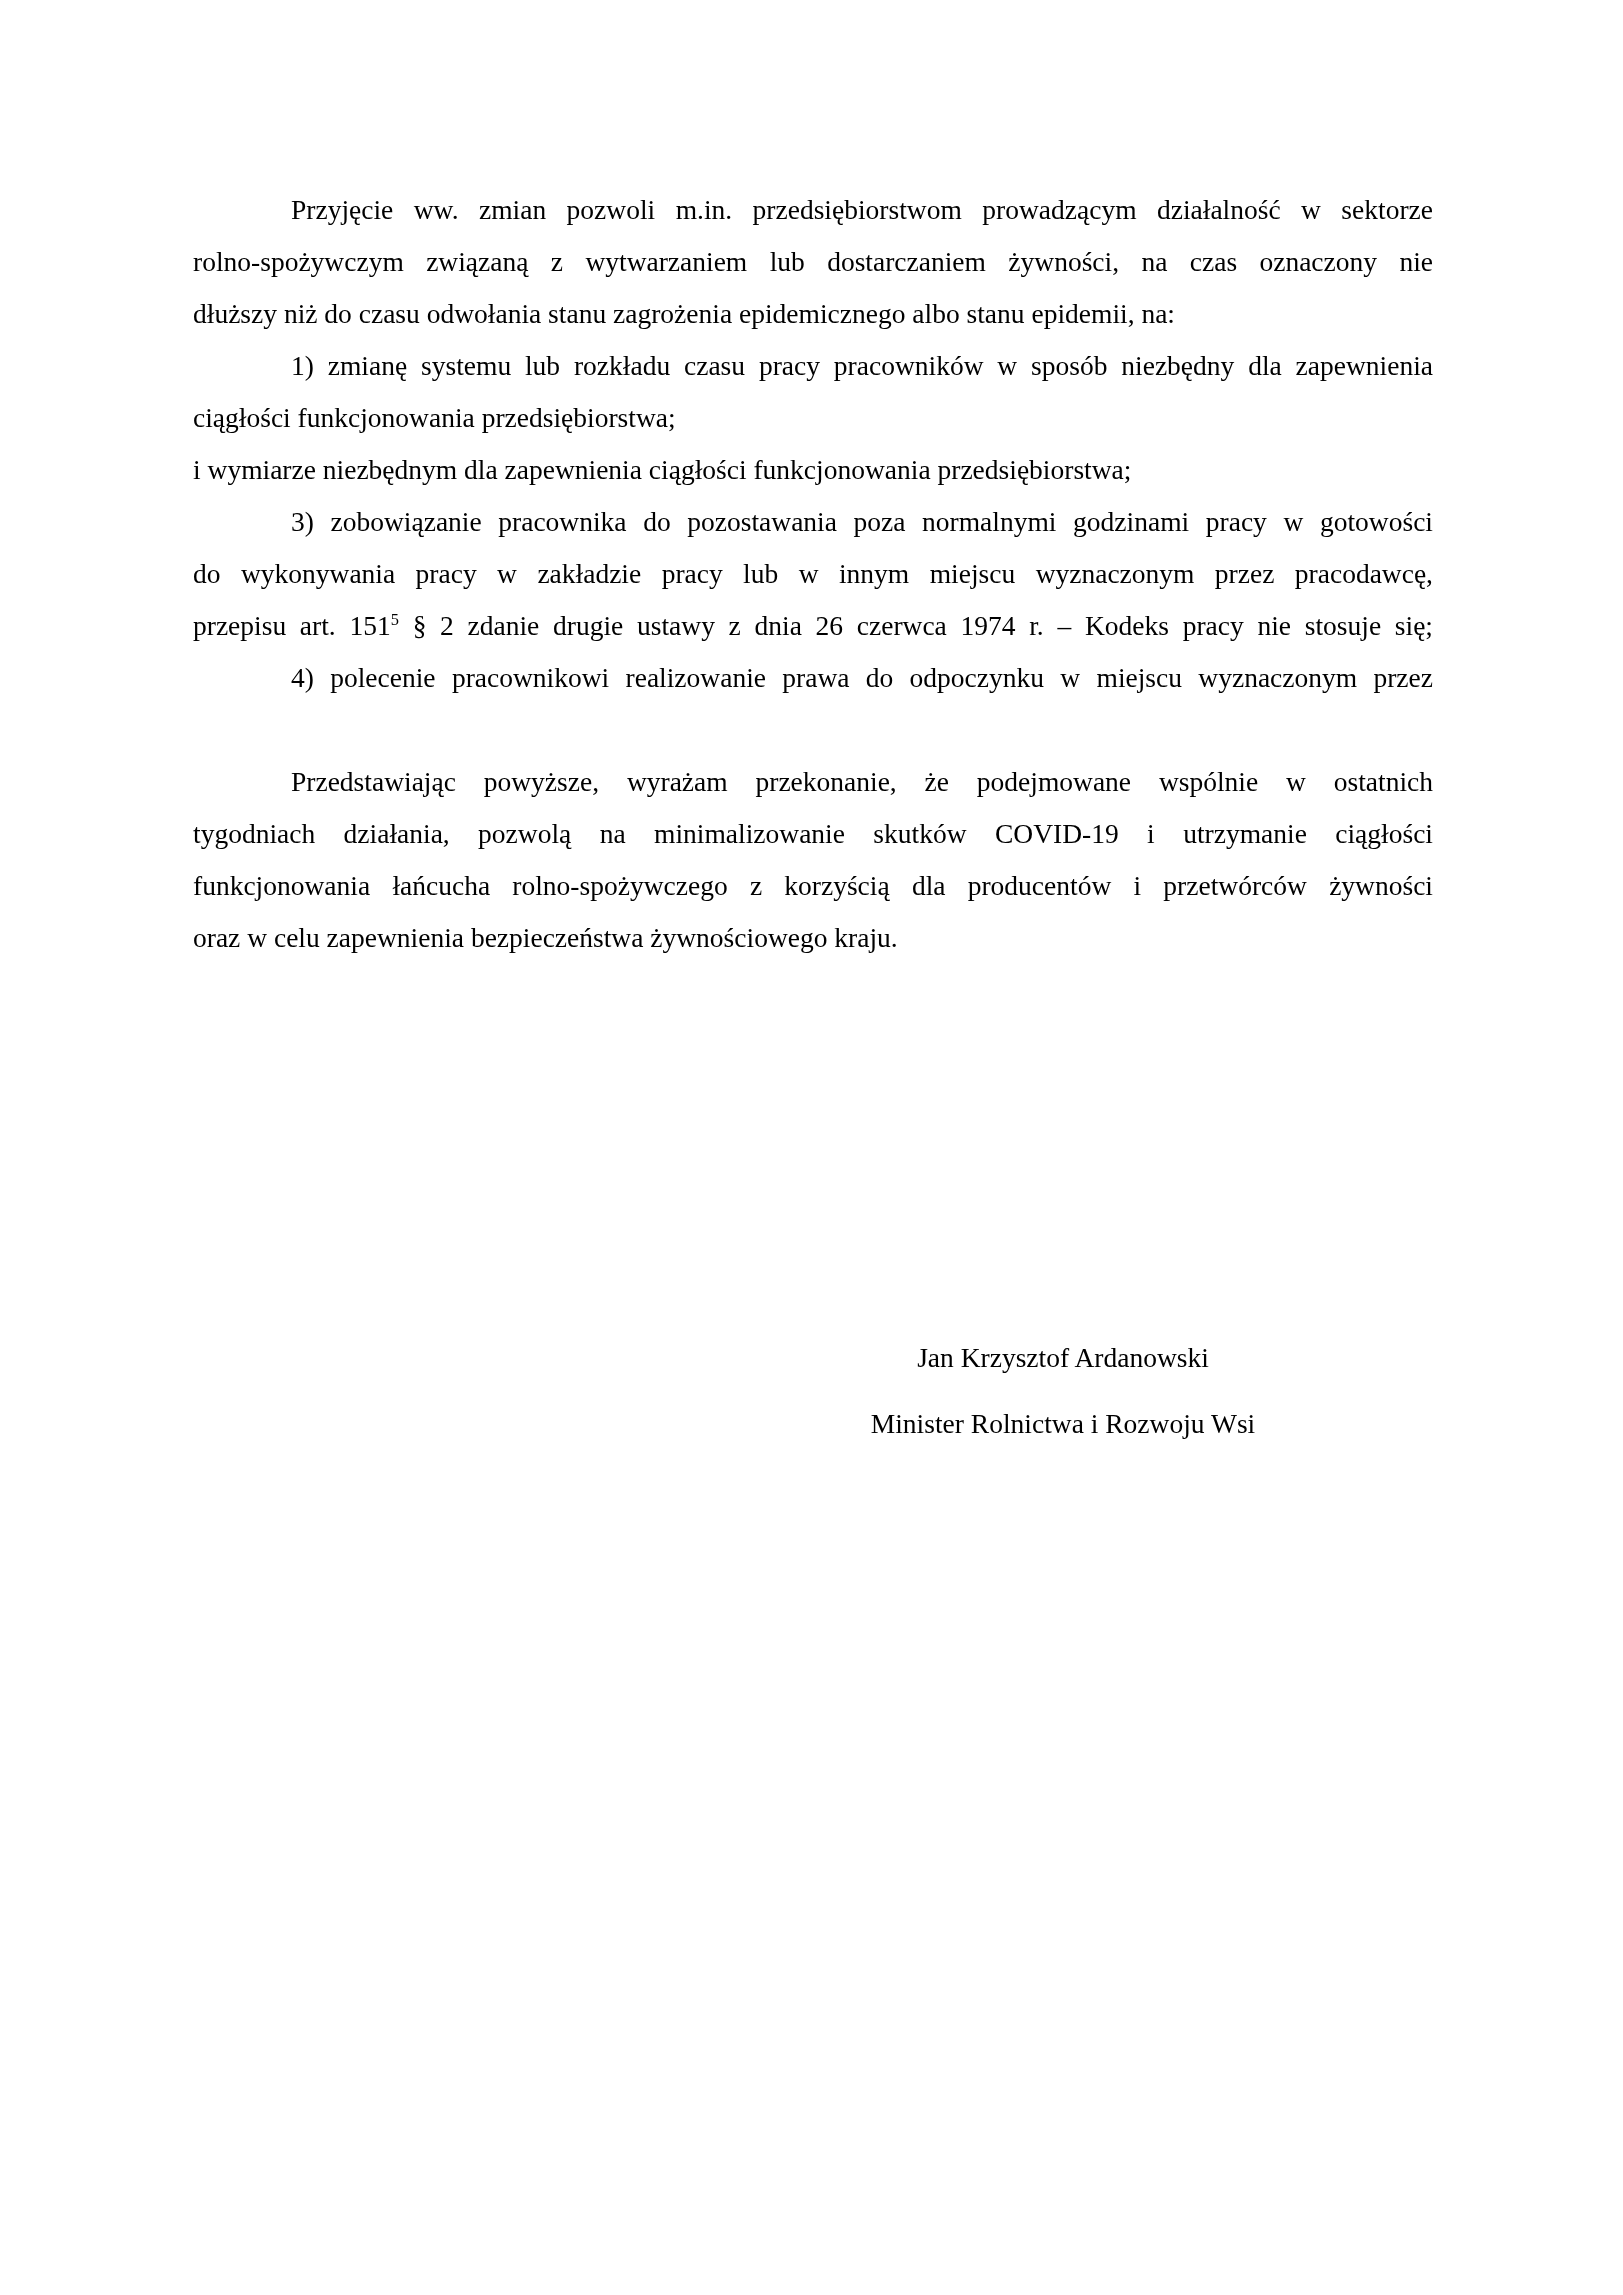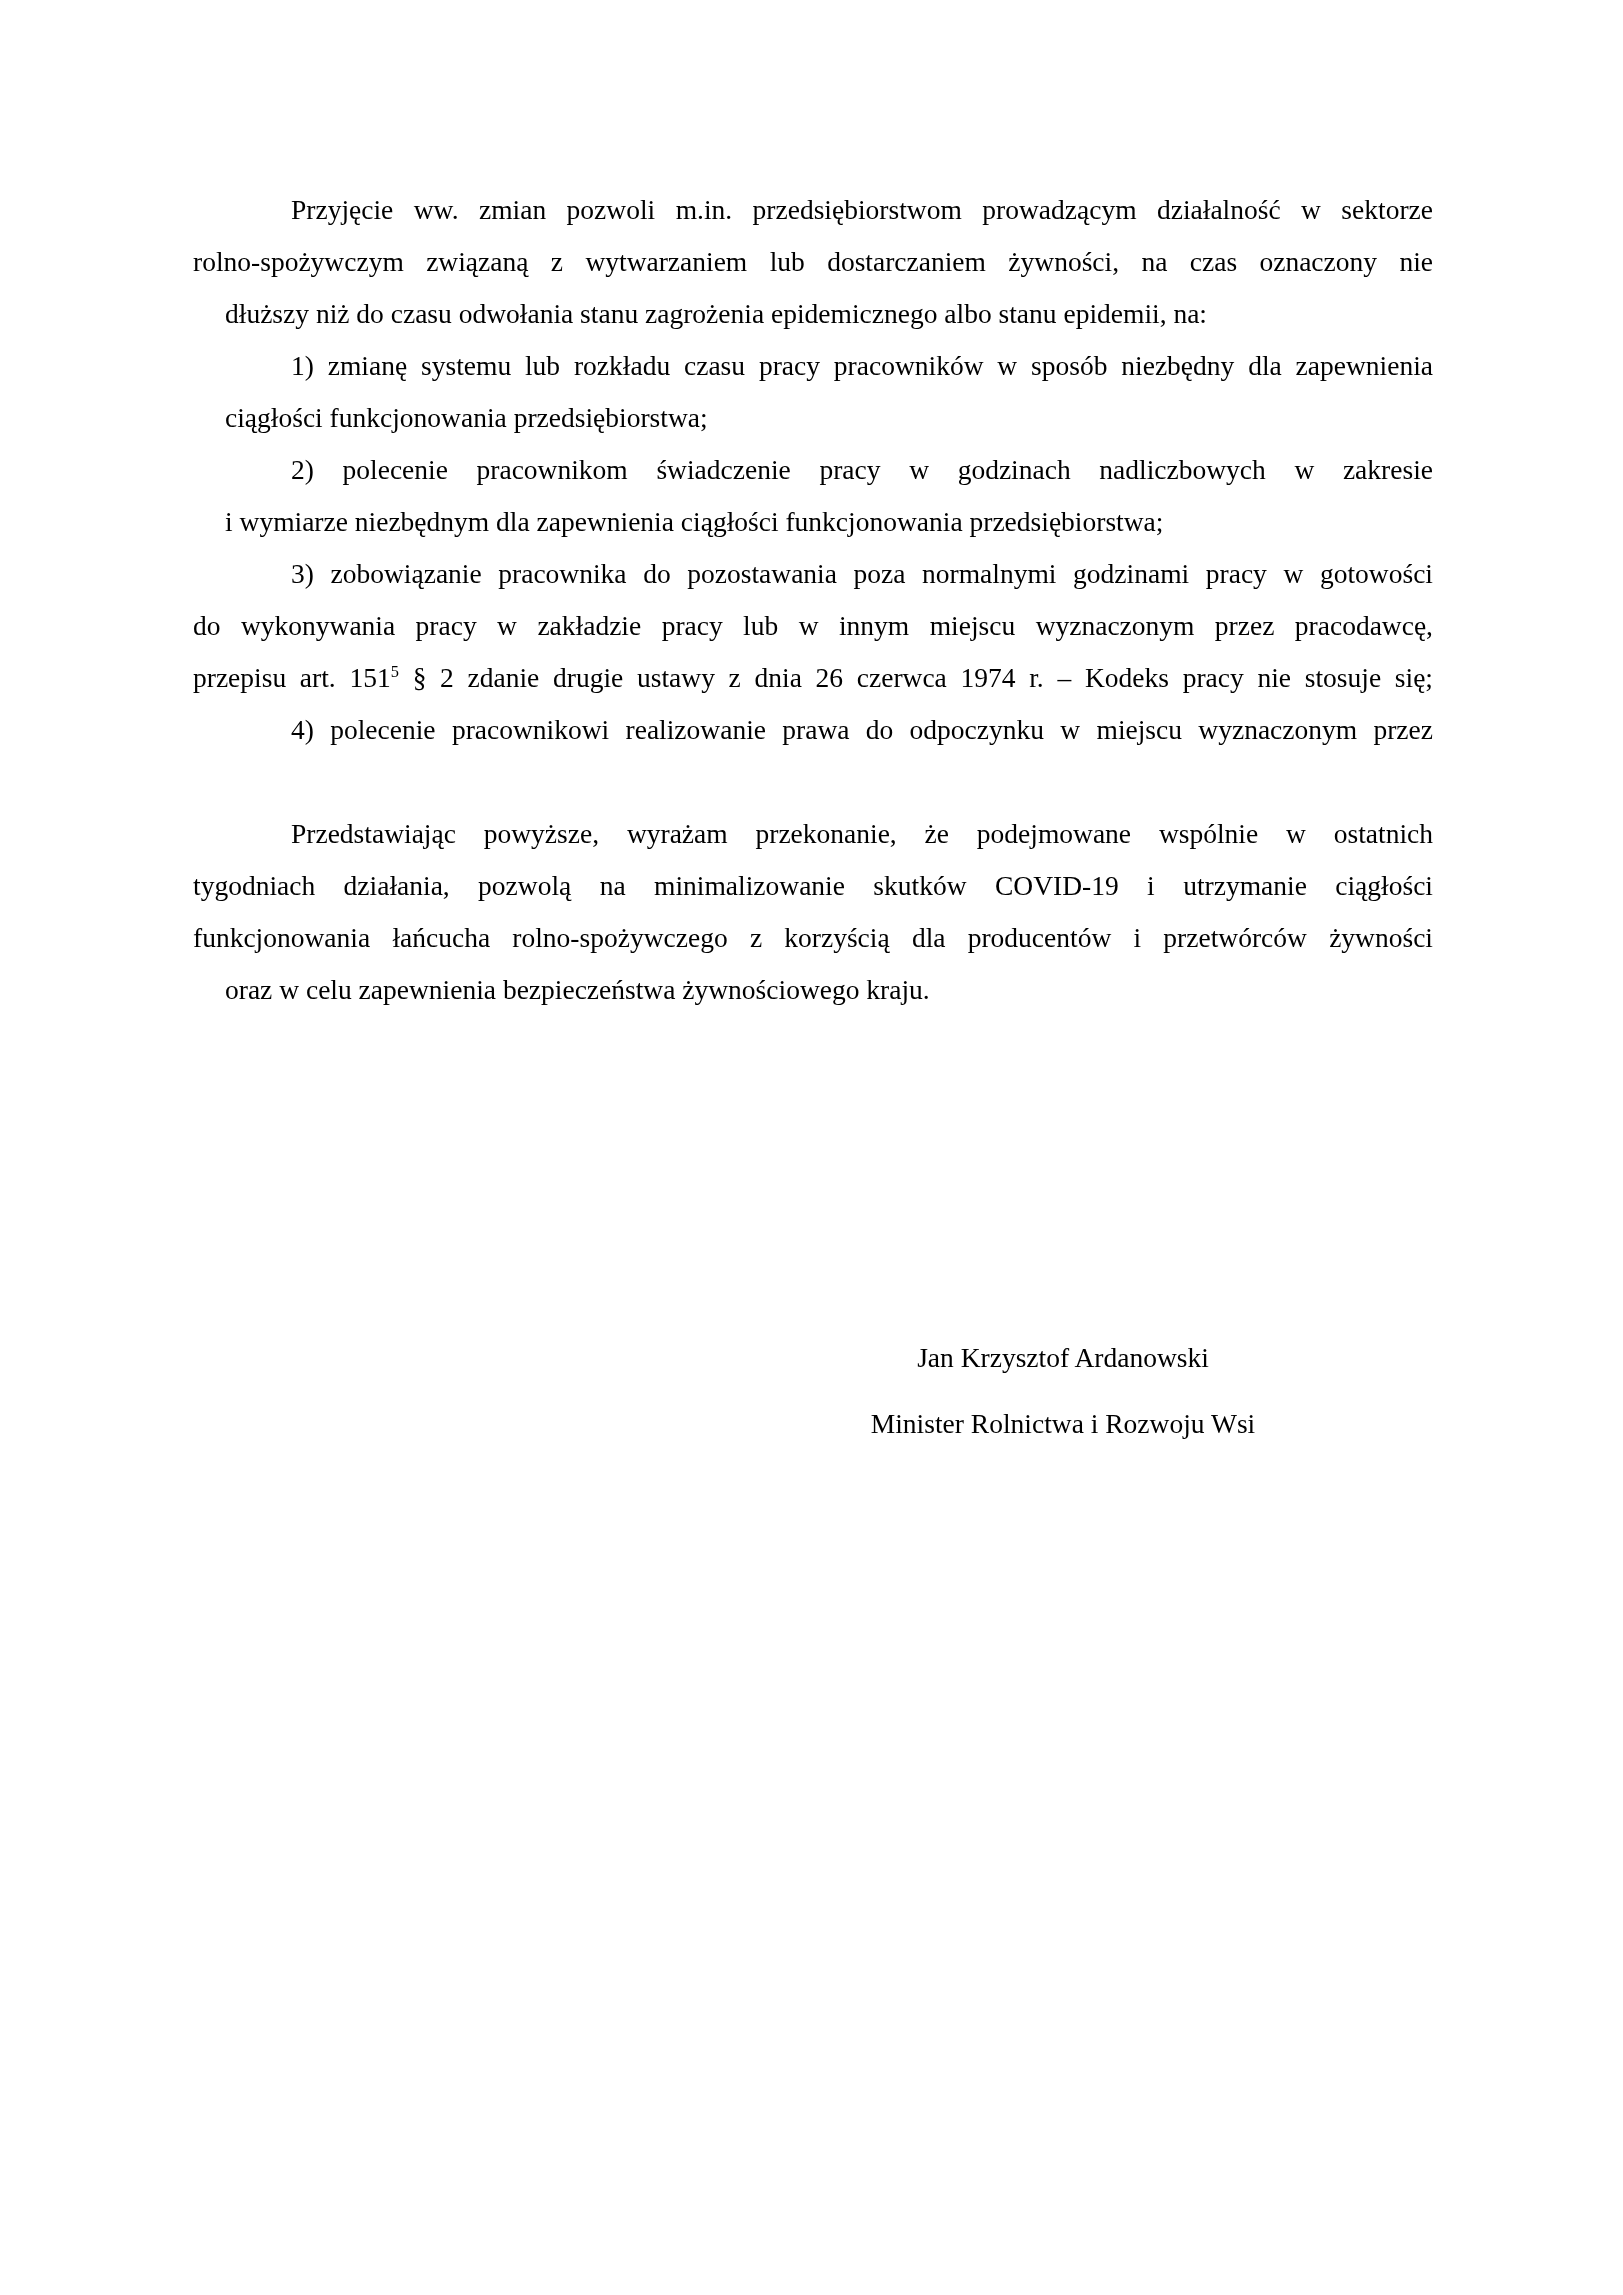--- a/index.html
+++ b/index.html
@@ -23,21 +23,20 @@
     top: 184px;
     width: 1240px;
   }
   .line {
     line-height: 52px;
     text-align: justify;
     text-align-last: justify;
   }
   .line.end {
     text-align-last: left;
-    margin-left: 32px;
   }
   .line.indent {
     text-indent: 98px;
     font-family: Liberation Serif, serif;
   }
   .blank-line {
     height: 52px;
   }
   .line sup {
     font-size: 16.4px;
@@ -66,21 +65,20 @@
 <div class="page">
 
   <div class="content">
     <div class="line indent">Przyjęcie ww. zmian pozwoli m.in. przedsiębiorstwom prowadzącym działalność w sektorze</div>
     <div class="line">rolno-spożywczym związaną z wytwarzaniem lub dostarczaniem żywności, na czas oznaczony nie</div>
     <div class="line end">dłuższy niż do czasu odwołania stanu zagrożenia epidemicznego albo stanu epidemii, na:</div>
 
     <div class="line indent">1) zmianę systemu lub rozkładu czasu pracy pracowników w sposób niezbędny dla zapewnienia</div>
     <div class="line end">ciągłości funkcjonowania przedsiębiorstwa;</div>
 
-    <div class="line indent">2) polecenie pracownikom świadczenie pracy w godzinach nadliczbowych w zakresie</div>
     <div class="line end">i wymiarze niezbędnym dla zapewnienia ciągłości funkcjonowania przedsiębiorstwa;</div>
 
     <div class="line indent">3) zobowiązanie pracownika do pozostawania poza normalnymi godzinami pracy w gotowości</div>
     <div class="line">do wykonywania pracy w zakładzie pracy lub w innym miejscu wyznaczonym przez pracodawcę,</div>
     <div class="line"><span>przepisu art. 151</span><sup>5</sup><span> § 2 zdanie drugie ustawy z dnia 26 czerwca 1974 r. – Kodeks pracy nie stosuje się;</span></div>
 
     <div class="line indent">4) polecenie pracownikowi realizowanie prawa do odpoczynku w miejscu wyznaczonym przez</div>
 
     <div class="blank-line"></div>
 

